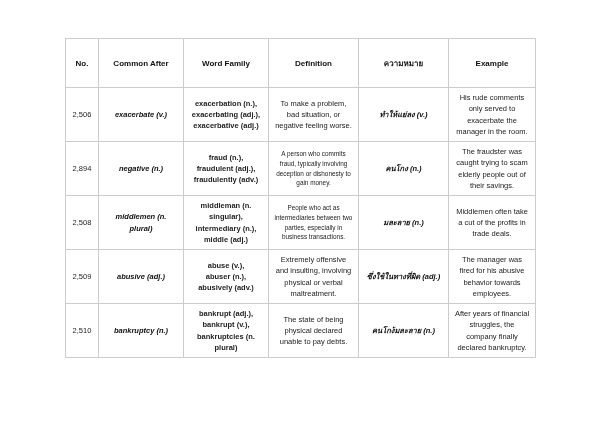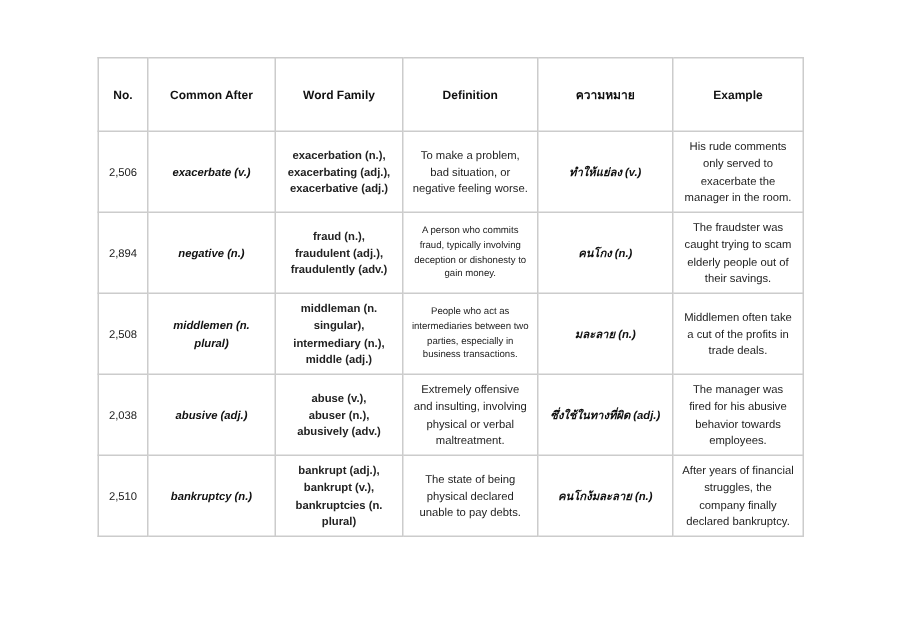--- a/index.html
+++ b/index.html
@@ -103,21 +103,21 @@
         <td class="no">2,508</td>
         <td class="word">middlemen (n. plural)</td>
         <td class="family">middleman (n. singular),
 intermediary (n.),
 middle (adj.)</td>
         <td class="def small">People who act as intermediaries between two parties, especially in business transactions.</td>
         <td class="meaning">มละลาย (n.)</td>
         <td class="example">Middlemen often take a cut of the profits in trade deals.</td>
       </tr>
       <tr>
-        <td class="no">2,038</td>
+        <td class="no">2,509</td>
         <td class="word">abusive (adj.)</td>
         <td class="family">abuse (v.),
 abuser (n.),
 abusively (adv.)</td>
         <td class="def">Extremely offensive and insulting, involving physical or verbal maltreatment.</td>
         <td class="meaning">ซึ่งใช้ในทางที่ผิด (adj.)</td>
         <td class="example">The manager was fired for his abusive behavior towards employees.</td>
       </tr>
       <tr>
         <td class="no">2,510</td>

